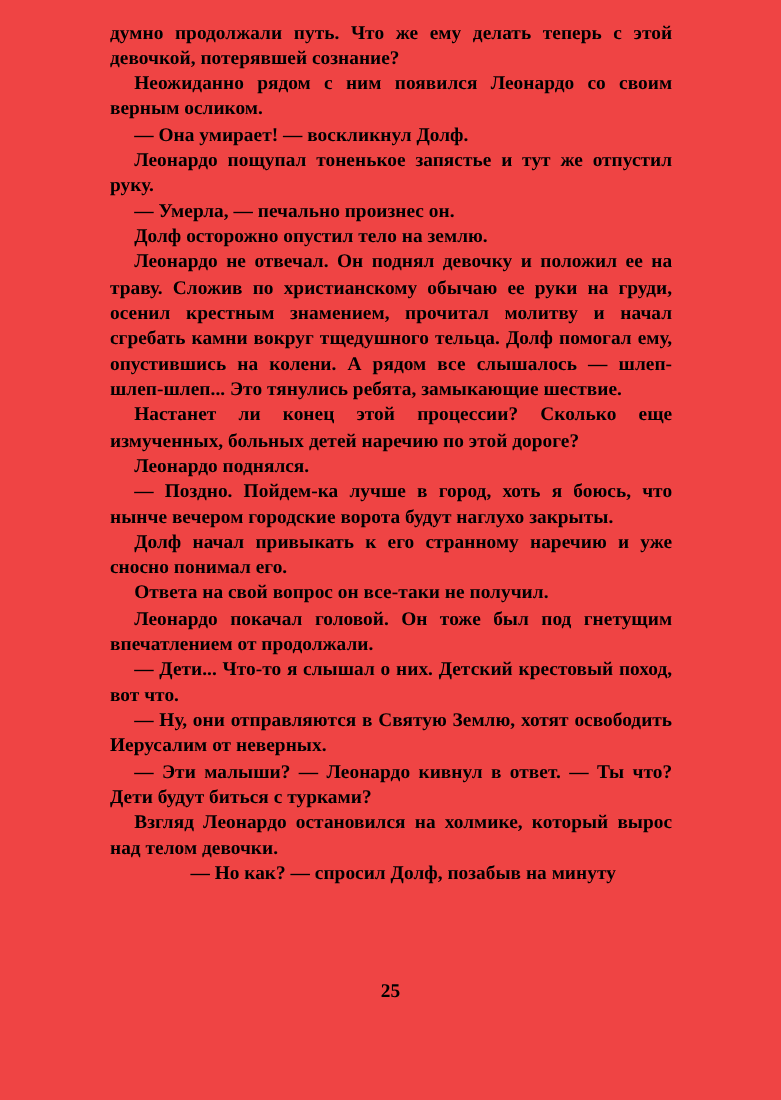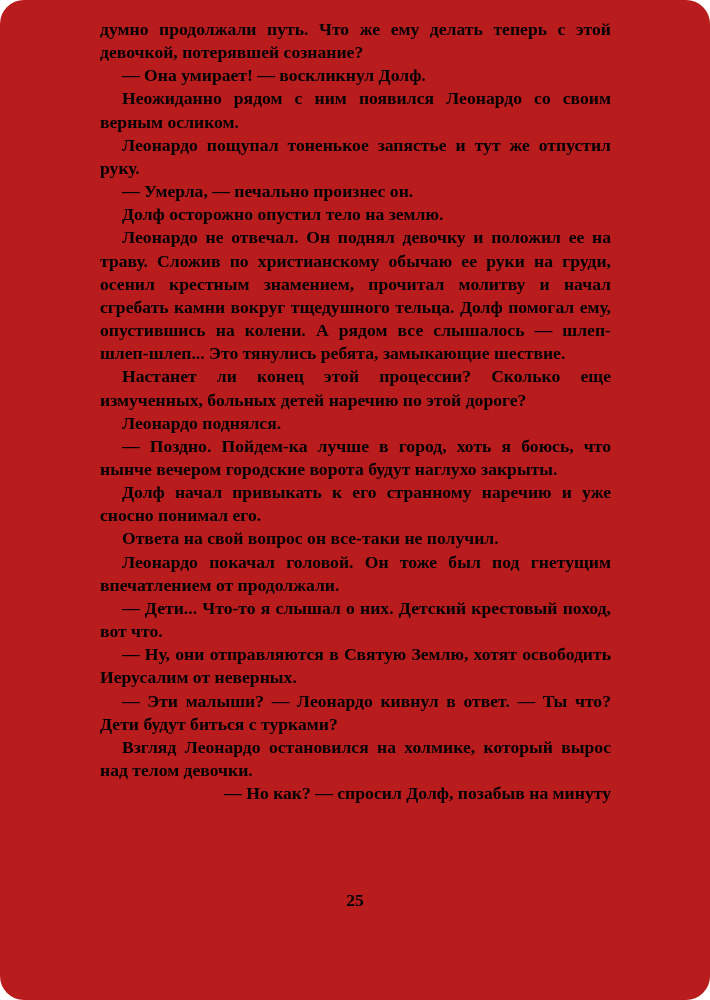--- a/index.html
+++ b/index.html
@@ -15,22 +15,21 @@
     overflow: hidden;
     font-family: "Liberation Serif", "DejaVu Serif", serif;
   }
 
   #page {
     position: absolute;
     left: 0;
     top: 0;
     width: 710px;
     height: 1000px;
-    background: #b91c1c;
-    border-radius: 24px;
+    background: #ef4444;
   }
 
   #text-block {
     position: absolute;
     left: 100px;
     top: 18px;
     width: 511px;
     text-align: justify;
     text-justify: inter-word;
     color: #000000;
@@ -49,21 +48,21 @@
     hyphens: manual;
   }
 
   
   #text-block p.cont {
     text-indent: 0;
   }
 
   
   #text-block p.tail {
-    text-align: right;
+    text-align: center;
   }
 
   #page-number {
     position: absolute;
     left: 0;
     top: 890px;
     width: 710px;
     text-align: center;
     color: #000000;
     font-size: 17.6px;
@@ -72,22 +71,22 @@
     line-height: 20px;
   }
 </style>
 </head>
 <body>
 
 <div id="page">
 
   <div id="text-block">
     <p class="cont">думно продолжали путь. Что же ему делать теперь с этой девочкой, потерявшей сознание?</p>
+    <p>Неожиданно рядом с ним появился Леонардо со своим верным осликом.</p>
     <p>— Она умирает! — воскликнул Долф.</p>
-    <p>Неожиданно рядом с ним появился Леонардо со своим верным осликом.</p>
     <p>Леонардо пощупал тоненькое запястье и тут же отпустил руку.</p>
     <p>— Умерла, — печально произнес он.</p>
     <p>Долф осторожно опустил тело на землю.</p>
     <p>Леонардо не отвечал. Он поднял девочку и положил ее на траву. Сложив по христианскому обычаю ее руки на груди, осенил крестным знамением, прочитал молитву и начал сгребать камни вокруг тщедушного тельца. Долф помогал ему, опустившись на колени. А рядом все слышалось — шлеп-шлеп-шлеп... Это тянулись ребята, замыкающие шествие.</p>
     <p>Настанет ли конец этой процессии? Сколько еще измученных, больных детей наречию по этой дороге?</p>
     <p>Леонардо поднялся.</p>
     <p>— Поздно. Пойдем-ка лучше в город, хоть я боюсь, что нынче вечером городские ворота будут наглухо закрыты.</p>
     <p>Долф начал привыкать к его странному наречию и уже сносно понимал его.</p>
     <p>Ответа на свой вопрос он все-таки не получил.</p>
     <p>Леонардо покачал головой. Он тоже был под гнетущим впечатлением от продолжали.</p>

